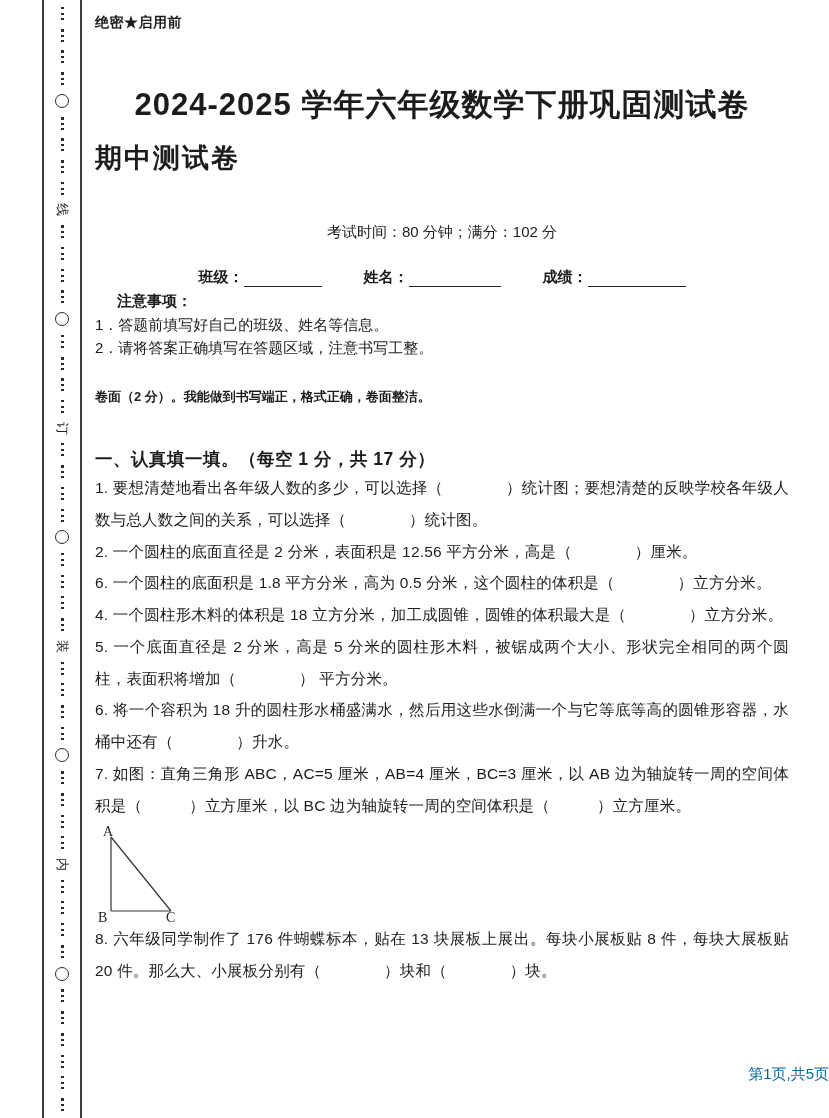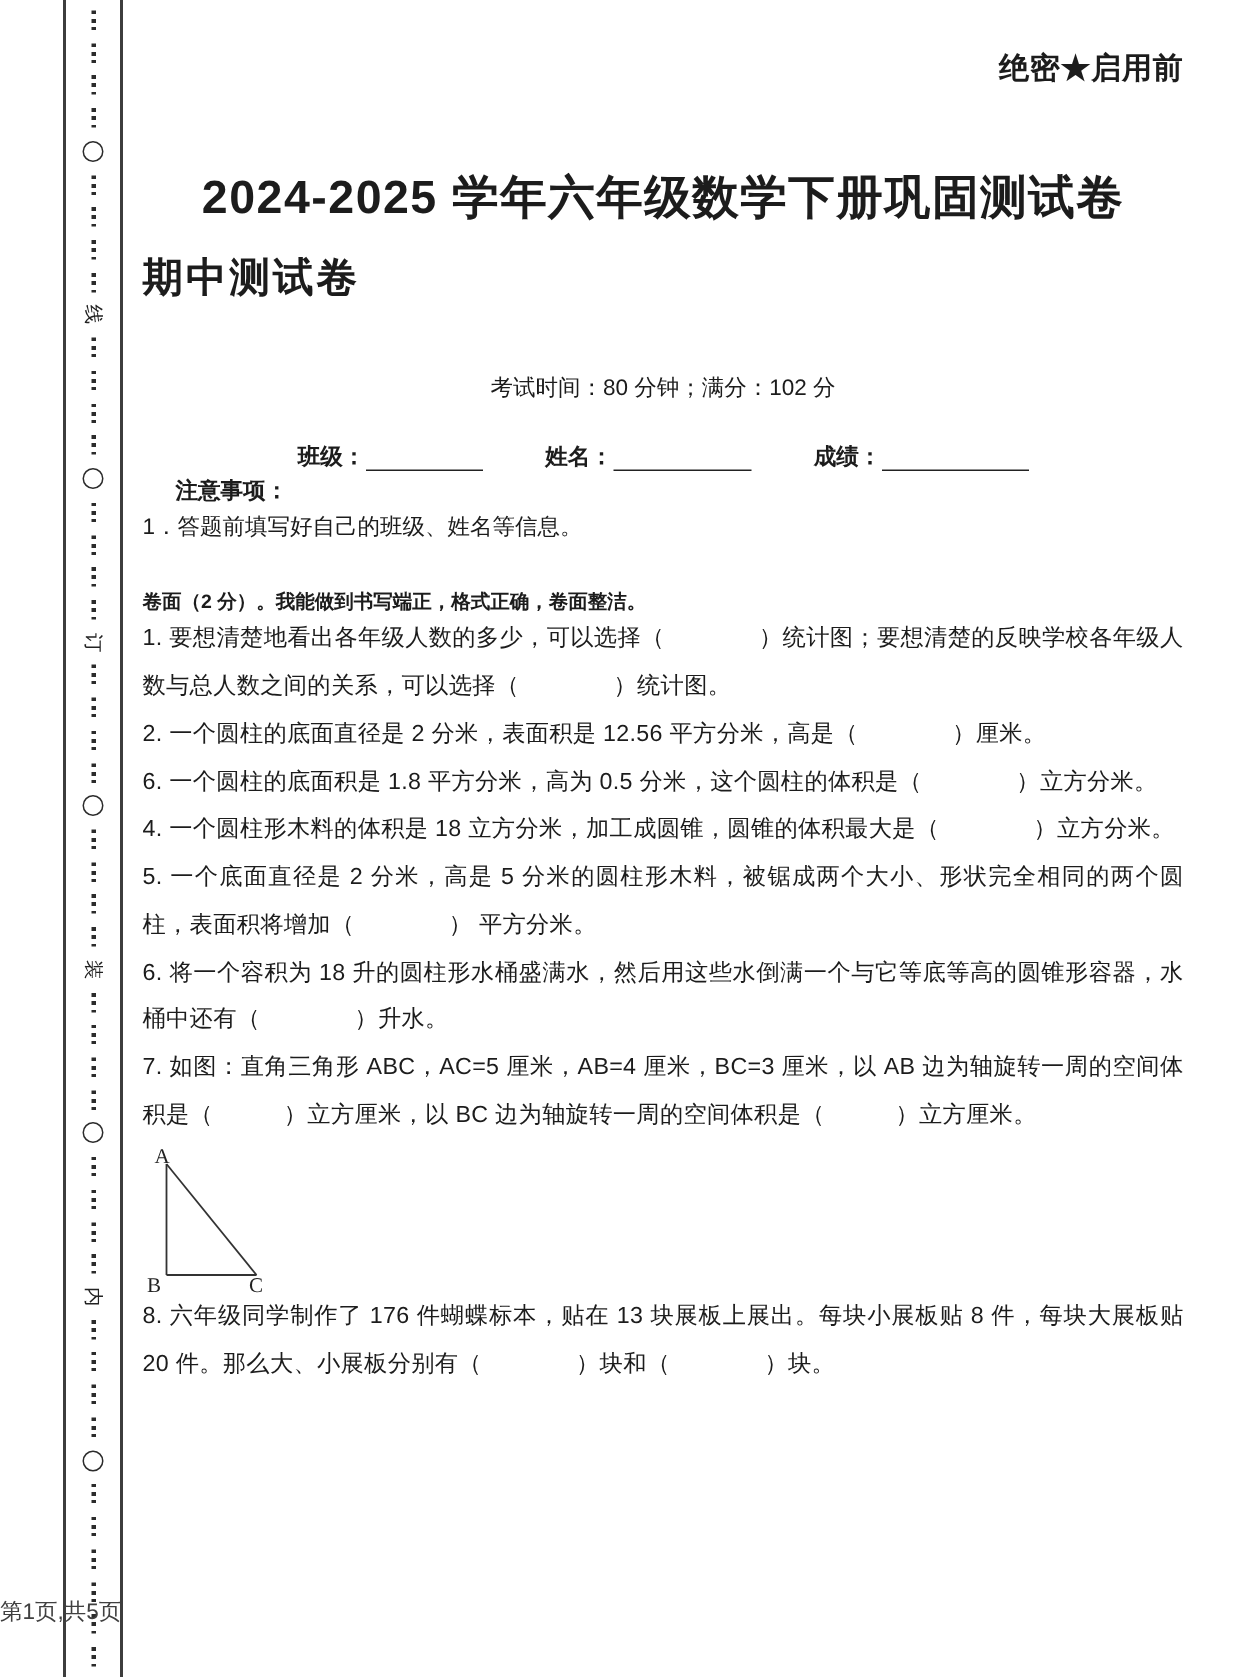--- a/index.html
+++ b/index.html
@@ -20,21 +20,21 @@
   }
   .bcircle{
     width:12px;height:12px;border:1.3px solid #2b2b2b;border-radius:50%;background:#fff;
   }
   .bchar{
     font-size:13px;line-height:13px;color:#222;transform:rotate(90deg);
     font-family:"Liberation Serif",serif;
   }
   
   .content{position:absolute;left:95px;top:0;width:694px;}
-  .classification{margin-top:32px;font-size:20px;font-weight:bold;letter-spacing:.5px;text-align:right;}
+  .classification{margin-top:14px;font-size:14px;font-weight:bold;letter-spacing:.5px;}
   .title{
     margin:52px 0 0 0;text-align:center;font-size:31px;line-height:1.35;
     font-weight:bold;letter-spacing:1px;
   }
   .subtitle{margin:14px 0 0 0;font-size:27px;font-weight:bold;letter-spacing:2px;}
   .exam-info{margin-top:45px;text-align:center;font-size:15px;line-height:1.5;}
   .fields-row{
     margin-top:18px;display:flex;justify-content:center;align-items:flex-end;
     gap:42px;font-size:15px;font-weight:bold;height:26px;
   }
@@ -44,22 +44,22 @@
   .notice-heading{margin-top:2px;padding-left:22px;font-size:15px;font-weight:bold;line-height:1.55;}
   .notice p{margin:0;font-size:15px;line-height:1.55;}
   .statement{margin:28px 0 0 0;font-size:13px;font-weight:bold;line-height:1.5;}
   .section-heading{margin:40px 0 0 0;font-size:17.5px;font-weight:bold;letter-spacing:.5px;line-height:1.45;}
   .questions{}
   .question{margin:0;font-size:15.5px;line-height:2.05;text-align:justify;letter-spacing:.2px;}
   .figure{display:block;margin:2px 0 0 0;}
   .figure text{font-family:"Liberation Serif",serif;font-size:14px;fill:#222;}
   .figure line{stroke:#333;stroke-width:1.2;}
   .footer{
-    position:absolute;left:0;right:0;bottom:34px;text-align:left;
-    font-size:15px;color:#404040;
+    position:absolute;left:0;right:0;bottom:34px;text-align:right;
+    font-size:15px;color:#0369a1;
   }
 </style>
 </head>
 <body>
 
 <div class="page">
 
   <div class="binding-strip" id="binding-strip">
       <div class="bdots"></div>
       <div class="bdots"></div>
@@ -135,24 +135,26 @@
       </span>
       <span class="field">
         <span>成绩：</span>
         <span class="blank-line w98"></span>
       </span>
     </div>
 
     <div class="notice">
       <div class="notice-heading">注意事项：</div>
       <p>1．答题前填写好自己的班级、姓名等信息。</p>
+      <p>2．请将答案正确填写在答题区域，注意书写工整。</p>
     </div>
 
     <p class="statement">卷面（2 分）。我能做到书写端正，格式正确，卷面整洁。</p>
 
+    <h3 class="section-heading">一、认真填一填。（每空 1 分，共 17 分）</h3>
 
     <div class="questions">
       <p class="question">1. 要想清楚地看出各年级人数的多少，可以选择（　　　　）统计图；要想清楚的反映学校各年级人数与总人数之间的关系，可以选择（　　　　）统计图。</p>
       <p class="question">2. 一个圆柱的底面直径是 2 分米，表面积是 12.56 平方分米，高是（　　　　）厘米。</p>
       <p class="question">6. 一个圆柱的底面积是 1.8 平方分米，高为 0.5 分米，这个圆柱的体积是（　　　　）立方分米。</p>
       <p class="question">4. 一个圆柱形木料的体积是 18 立方分米，加工成圆锥，圆锥的体积最大是（　　　　）立方分米。</p>
       <p class="question">5. 一个底面直径是 2 分米，高是 5 分米的圆柱形木料，被锯成两个大小、形状完全相同的两个圆柱，表面积将增加（　　　　） 平方分米。</p>
       <p class="question">6. 将一个容积为 18 升的圆柱形水桶盛满水，然后用这些水倒满一个与它等底等高的圆锥形容器，水桶中还有（　　　　）升水。</p>
       <p class="question">7. 如图：直角三角形 ABC，AC=5 厘米，AB=4 厘米，BC=3 厘米，以 AB 边为轴旋转一周的空间体积是（　　　）立方厘米，以 BC 边为轴旋转一周的空间体积是（　　　）立方厘米。</p>
 

